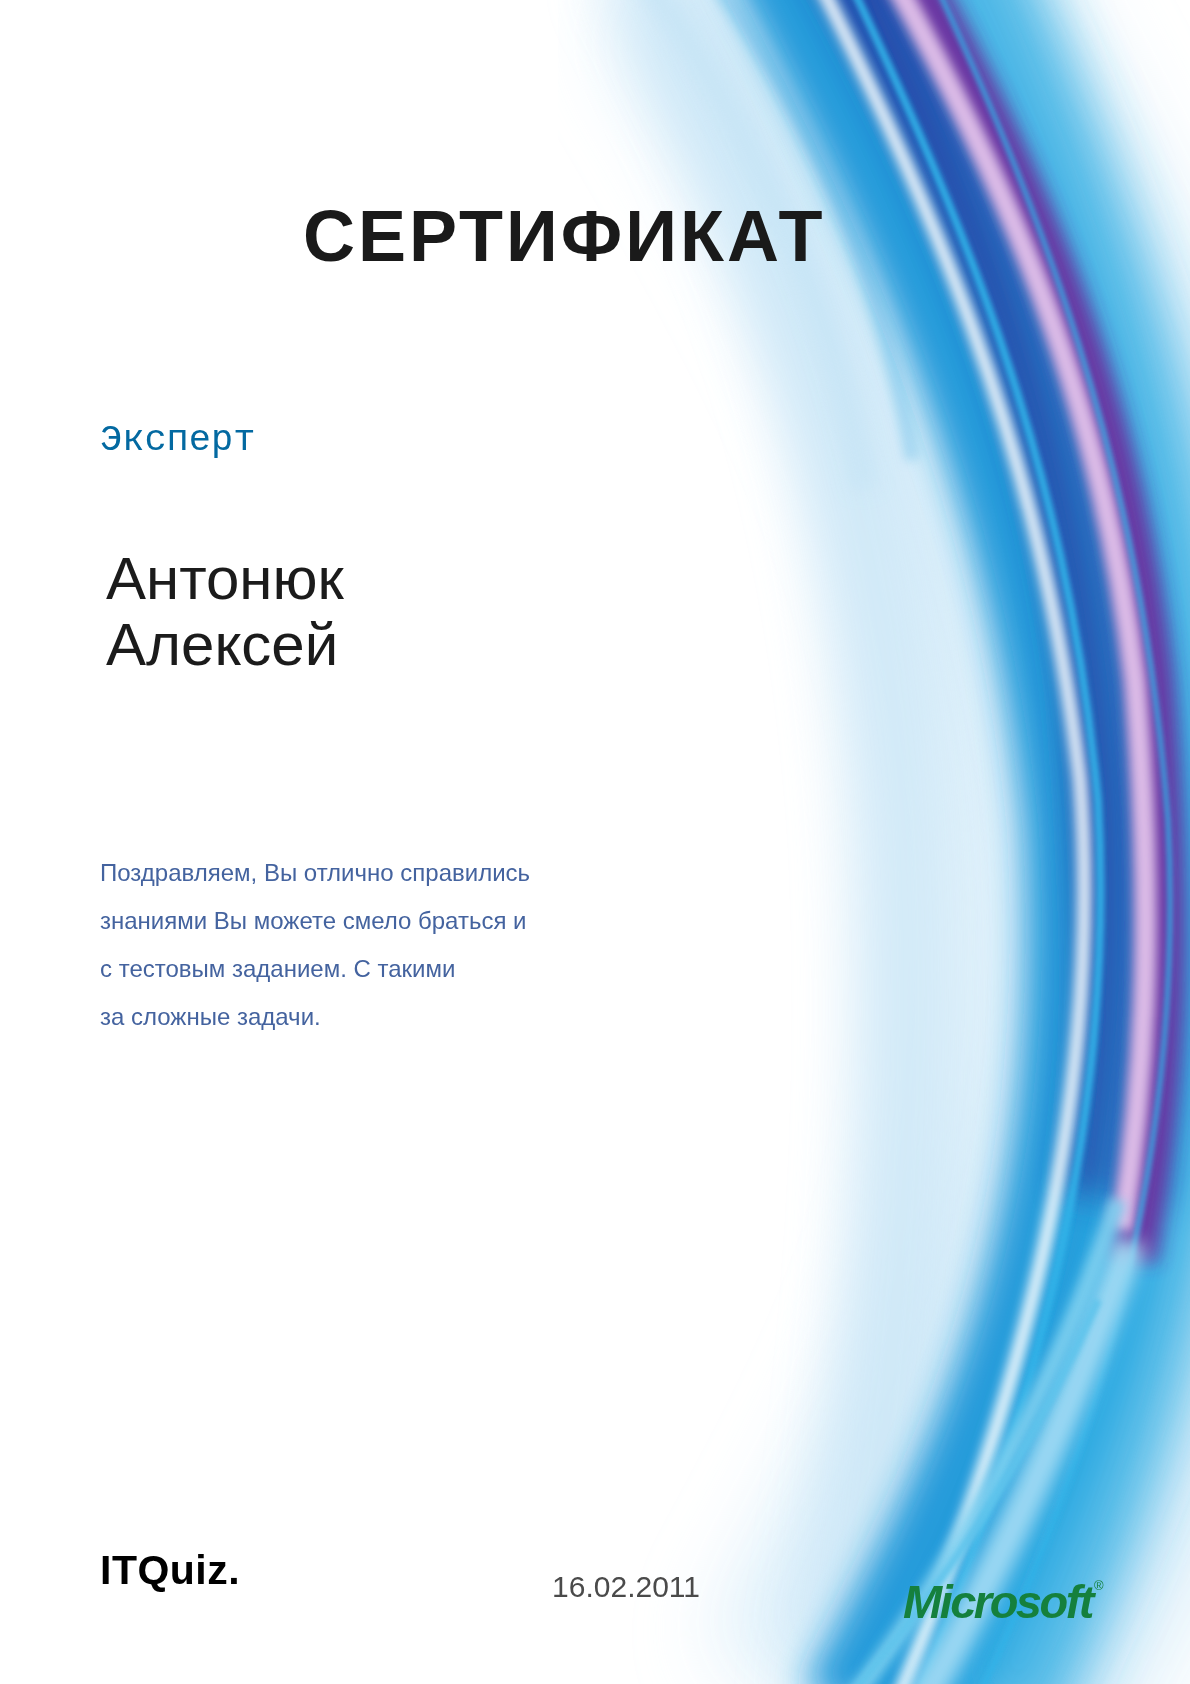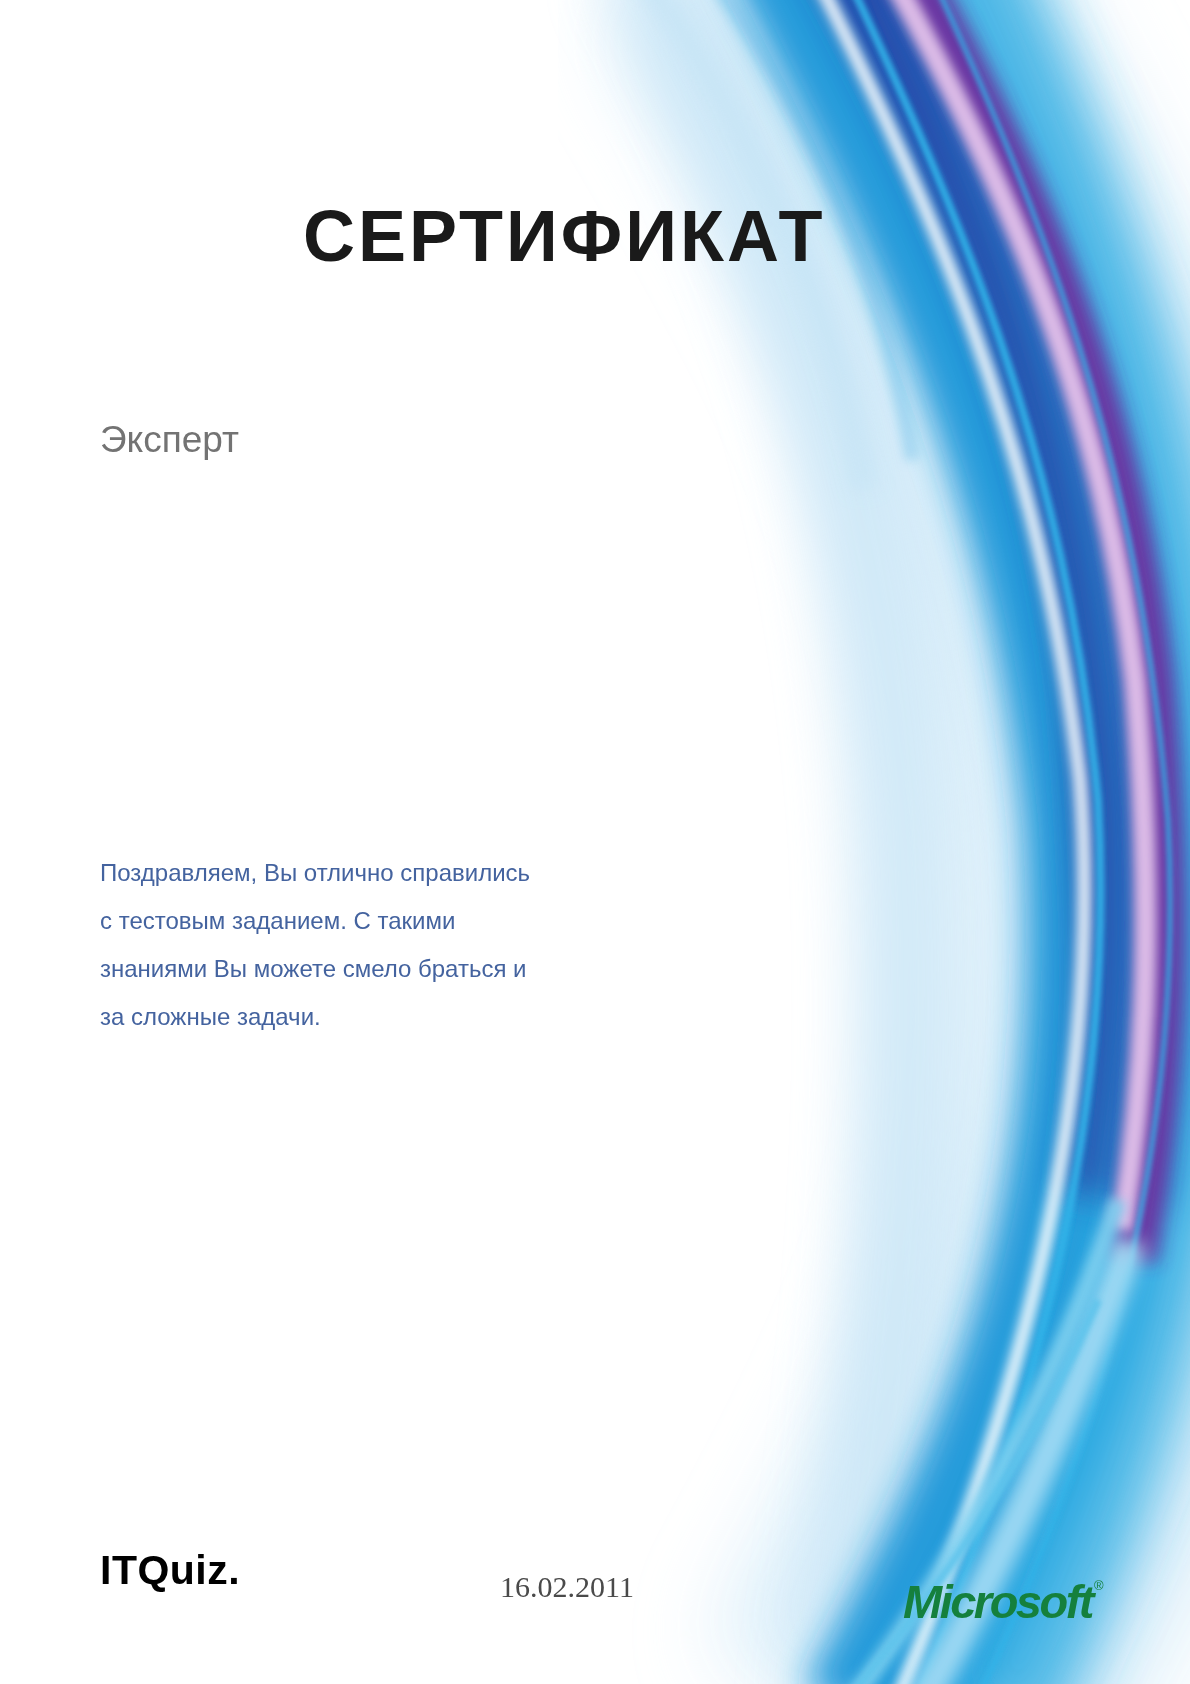--- a/index.html
+++ b/index.html
@@ -15,39 +15,39 @@
     position:absolute;inset:0;z-index:0;pointer-events:none;
   }
   .content{position:absolute;inset:0;z-index:1;}
   .cert-title{
     position:absolute;left:303px;top:200px;
     font-size:72px;line-height:1;font-weight:700;
     letter-spacing:3px;color:#1a1a1a;
   }
   .qualification{
     position:absolute;left:100px;top:418px;
-    font-size:37px;line-height:1.2;color:#737373;
+    font-size:37px;line-height:1.2;color:#0369a1;font-family:Liberation Mono, monospace;
   }
   .recipient{
     position:absolute;left:106px;top:546px;
     font-size:60px;line-height:66px;color:#1b1b1b;
   }
   .recipient span{display:block;}
   .message{
     position:absolute;left:100px;top:849px;width:680px;
     font-size:24px;line-height:48px;color:#44639f;
   }
   .message span{display:block;}
   .issuer{
     position:absolute;left:100px;top:1547px;
     font-size:41px;font-weight:700;color:#000000;letter-spacing:0.5px;text-align:center;
   }
   .issue-date{
     position:absolute;left:500px;top:1570px;width:200px;
-    text-align:left;font-size:30px;color:#4a4a4a;font-family:Liberation Serif, serif;
+    text-align:right;font-size:30px;color:#4a4a4a;
   }
   .ms-logo{
     position:absolute;left:903px;top:1574px;
     font-size:47px;font-weight:700;font-style:italic;
     letter-spacing:-2.5px;color:#15803d;white-space:nowrap;
   }
   .ms-logo sup{
     font-size:13px;font-style:normal;font-weight:400;
     letter-spacing:0;vertical-align:28px;margin-left:2px;
   }
@@ -103,25 +103,29 @@
     <path d="M 1118 1200 C 1050 1400, 958 1560, 848 1705" fill="none" stroke="#7fd0f0" stroke-width="18" filter="url(#b6)" opacity="0.9"></path>
     <path d="M 1098 1300 C 1020 1480, 930 1600, 843 1705" fill="none" stroke="#5ec4ec" stroke-width="8" filter="url(#b3)" opacity="0.9"></path>
   </svg>
 
   <div class="content">
 
     <div class="cert-title">СЕРТИФИКАТ</div>
 
     <div class="qualification">Эксперт</div>
 
+    <div class="recipient">
+      <span>Антонюк</span>
+      <span>Алексей</span>
+    </div>
 
     <div class="message">
       <span>Поздравляем, Вы отлично справились</span>
+      <span>знаниями Вы можете смело браться и</span>
       <span>с тестовым заданием. С такими</span>
-      <span>знаниями Вы можете смело браться и</span>
       <span>за сложные задачи.</span>
     </div>
 
     <div class="issuer">ITQuiz.</div>
 
     <div class="issue-date">16.02.2011</div>
 
     <div class="ms-logo">
       <span>Microsoft</span><sup>®</sup>
     </div>

